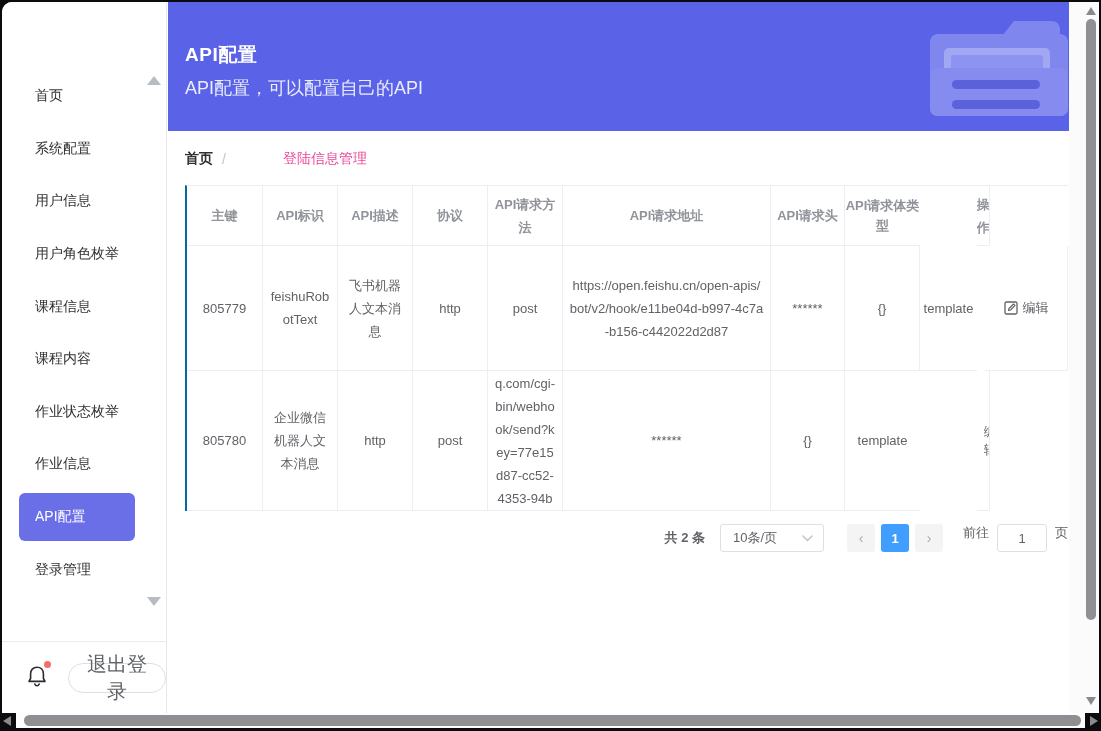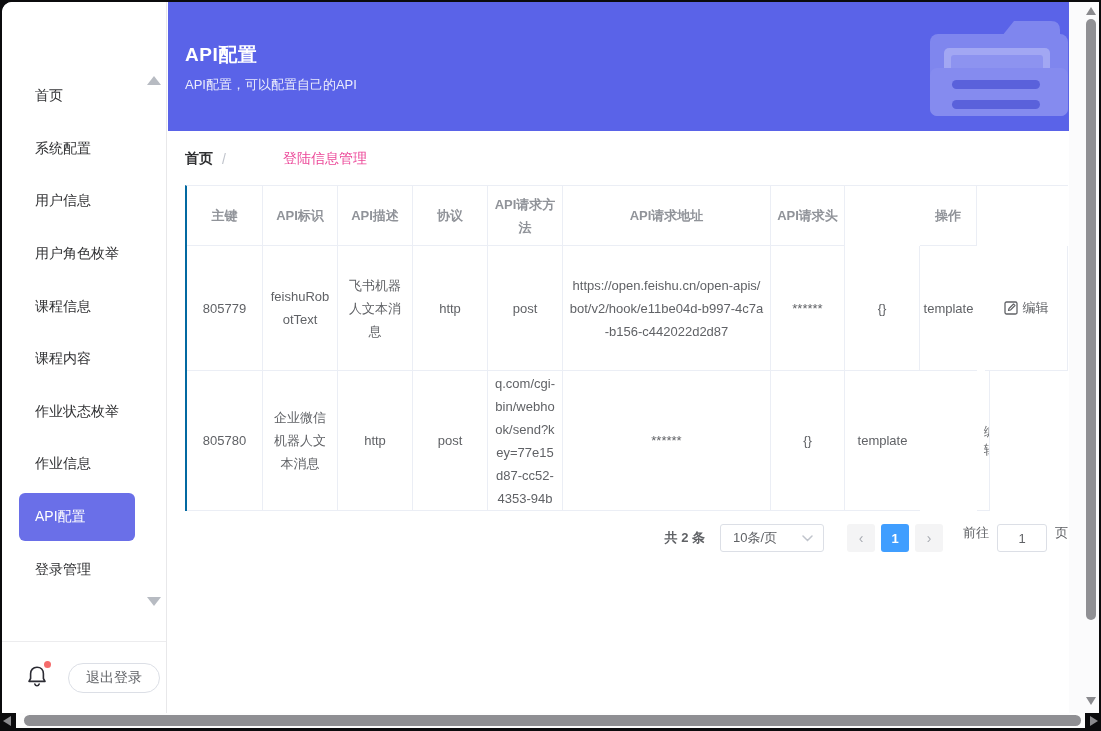--- a/index.html
+++ b/index.html
@@ -34,30 +34,30 @@
   .mini-arrow.up   { left:145px; top:74px;  border-bottom:9px solid #b7bbc2; }
   .mini-arrow.down { left:145px; top:595px; border-top:9px solid #b7bbc2; }
   .side-footer {
     position:absolute; left:0; right:0; bottom:0; height:72px;
     border-top:1px solid #ececee; display:flex; align-items:center;
   }
   .bell-wrap { position:relative; margin-left:24px; cursor:pointer; }
   .bell-dot { position:absolute; right:-3px; top:-3px; width:7px; height:7px; border-radius:50%; }
   .logout-btn {
     margin-left:20px; height:30px; padding:0 17px; border-radius:15px;
-    border:1px solid #dcdfe6; background:#fff; color:#606266; font-size:14px;
+    border:1px solid #dcdfe6; background:#fff; color:#606266; font-size:20px;
     font-family:inherit; cursor:pointer; display:flex; align-items:center;
   }
   
   .main { position:absolute; left:166px; top:0; right:15px; bottom:0; background:#fff; }
   .hero {
     position:absolute; left:0; top:0; right:0; height:129px; overflow:hidden;
   }
   .hero-title { position:absolute; left:17px; top:40px; color:#fff; font-size:19px; font-weight:700; letter-spacing:.5px; }
-  .hero-sub   { position:absolute; left:17px; top:74px; color:rgba(255,255,255,.88); font-size:13px; }
+  .hero-sub   { position:absolute; left:17px; top:74px; color:rgba(255,255,255,.88); font-size:18px; }
   .hero-art   { position:absolute; right:10px; top:10px; }
   .content { position:absolute; left:17px; top:129px; right:0; bottom:0; background:#fff; }
   .breadcrumb { margin-top:19px; font-size:14px; display:flex; align-items:center; gap:9px; }
   .bc-root { color:#303133; font-weight:700; cursor:pointer; }
   .bc-sep  { color:#c0c4cc; }
   .bc-cur  { color:#ec4899;margin-left:48px; }
   
   .table {
     margin-top:17px; width:883px;
     border-top:1px solid #ebeef5; border-left:2px solid #0369a1;
@@ -216,20 +216,23 @@
               <span>协议</span>
             </div>
             <div class="cell">
               <span>API请求方法</span>
             </div>
             <div class="cell">
               <span>API请求地址</span>
             </div>
             <div class="cell">
               <span>API请求头</span>
+            </div>
+            <div class="cell clipcell">
+              <span class="clip-inner">API请求体类型</span>
             </div>
             <div class="cell gapcell"></div>
             <div class="cell">
               <span>操作</span>
             </div>
           </div>
         <div id="table-body">
             <div class="grid-row r0">
               <div class="cell">
                 <span>805779</span>

